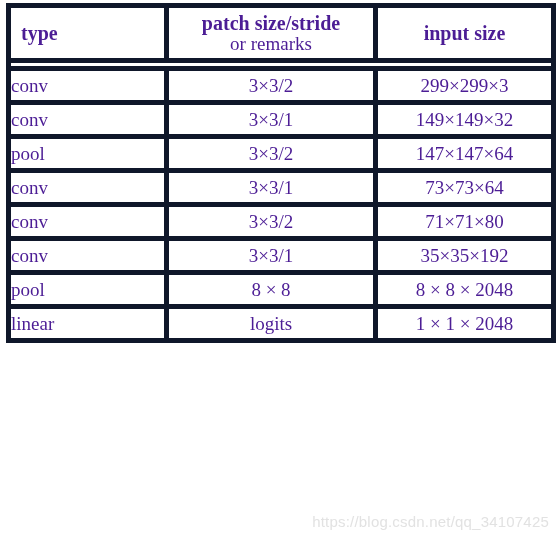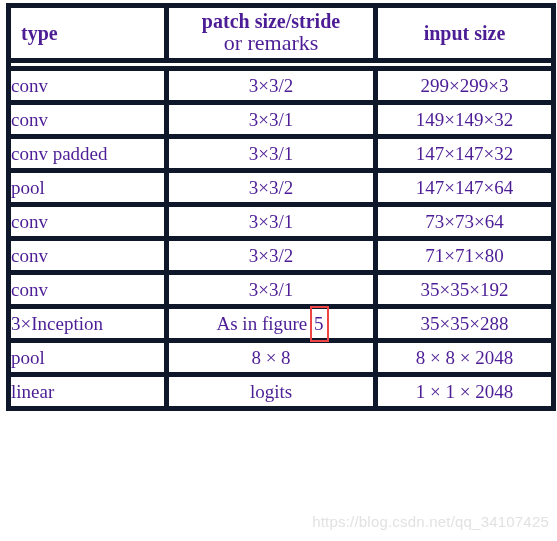--- a/index.html
+++ b/index.html
@@ -60,21 +60,21 @@
     text-align: left;
     padding-left: 10px;
   }
   thead th.th-patch,
   thead th.th-input {
     text-align: center;
   }
   .th-sub {
     display: block;
     font-weight: normal;
-    font-size: 22px;
+    font-size: 19px;
     margin-top: -1px;
   }
 
   
   .rule-gap td {
     border: none;
     padding: 0;
     height: 3px;
     line-height: 3px;
     font-size: 0;
@@ -160,50 +160,40 @@
             <td class="cell-type">conv</td>
             <td class="cell-patch">3×3/2</td>
             <td class="cell-input">299×299×3</td>
           </tr>
           <tr>
             <td class="cell-type">conv</td>
             <td class="cell-patch">3×3/1</td>
             <td class="cell-input">149×149×32</td>
           </tr>
           <tr>
-            <td class="cell-type">conv padded</td>
-            <td class="cell-patch">3×3/1</td>
-            <td class="cell-input">147×147×32</td>
-          </tr>
-          <tr>
             <td class="cell-type">pool</td>
             <td class="cell-patch">3×3/2</td>
             <td class="cell-input">147×147×64</td>
           </tr>
           <tr>
             <td class="cell-type">conv</td>
             <td class="cell-patch">3×3/1</td>
             <td class="cell-input">73×73×64</td>
           </tr>
           <tr>
             <td class="cell-type">conv</td>
             <td class="cell-patch">3×3/2</td>
             <td class="cell-input">71×71×80</td>
           </tr>
           <tr>
             <td class="cell-type">conv</td>
             <td class="cell-patch">3×3/1</td>
             <td class="cell-input">35×35×192</td>
           </tr>
           <tr>
-            <td class="cell-type">3×Inception</td>
-            <td class="cell-patch"><span class="fig-ref"><span>As in figure</span> <span class="fig-num"><span>5</span><span class="fig-box"></span></span></span></td>
-            <td class="cell-input">35×35×288</td>
-          </tr>
-          <tr>
             <td class="cell-type">pool</td>
             <td class="cell-patch">8 × 8</td>
             <td class="cell-input">8 × 8 × 2048</td>
           </tr>
           <tr>
             <td class="cell-type">linear</td>
             <td class="cell-patch">logits</td>
             <td class="cell-input">1 × 1 × 2048</td>
           </tr>
         </tbody>

